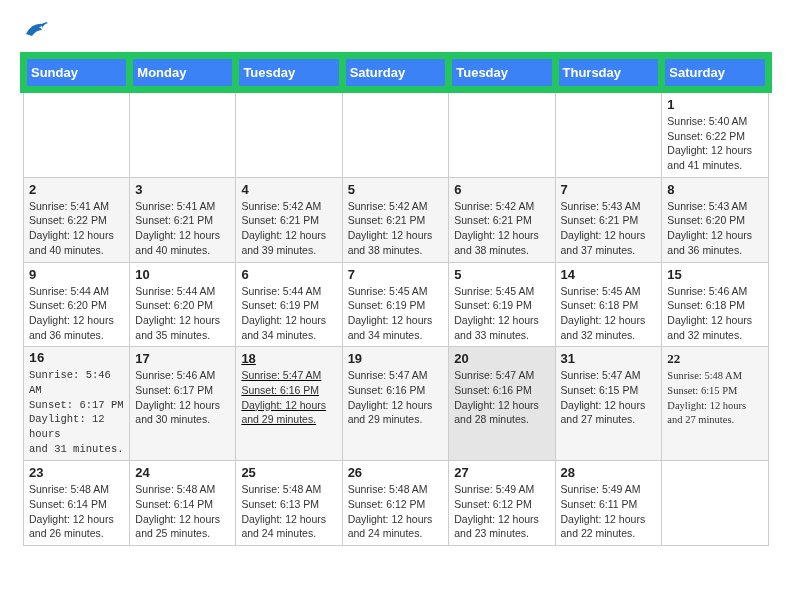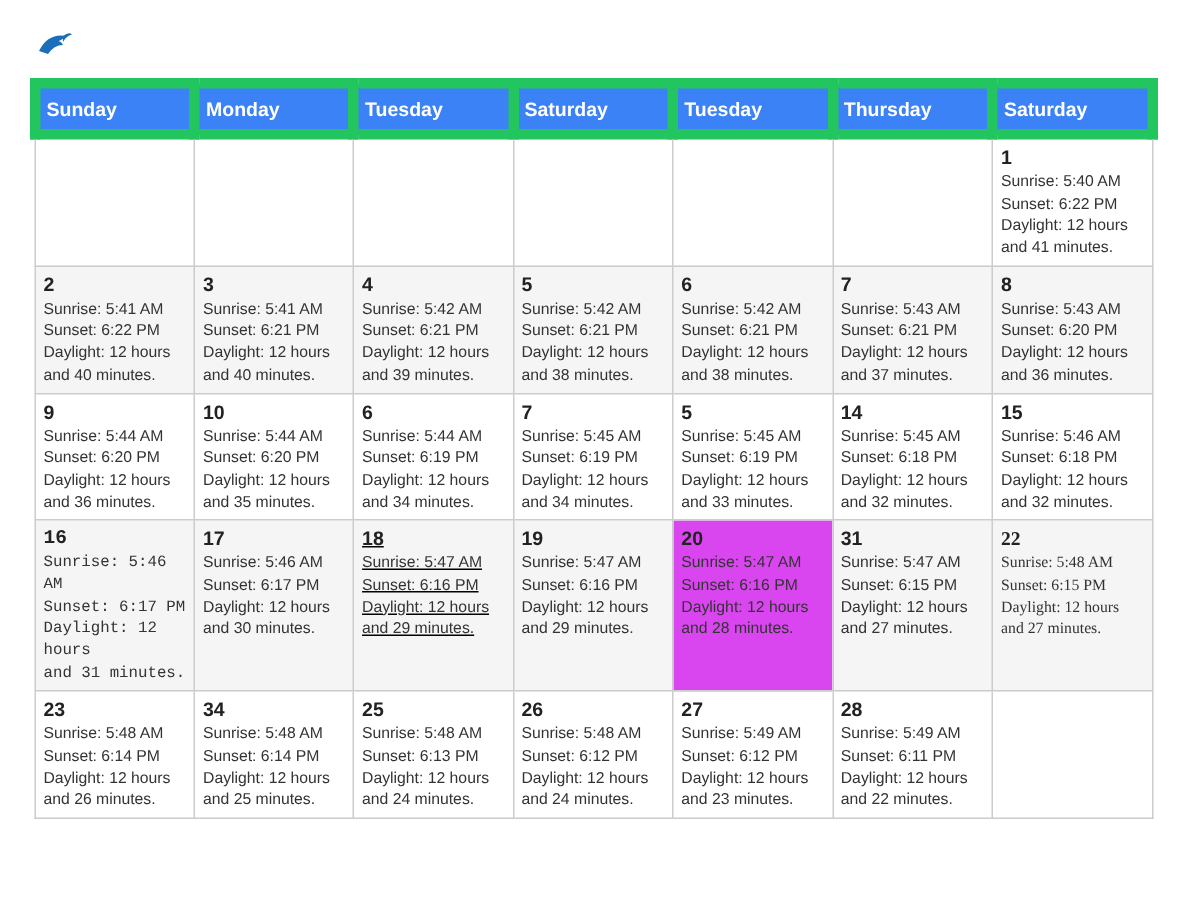--- a/index.html
+++ b/index.html
@@ -253,21 +253,21 @@
 Daylight: 12 hours
 and 29 minutes.</div>
         </td>
         <td style="background: rgb(245, 245, 245);">
           <div class="day-number">19</div>
           <div class="day-info" style="white-space: pre-line;">Sunrise: 5:47 AM
 Sunset: 6:16 PM
 Daylight: 12 hours
 and 29 minutes.</div>
         </td>
-        <td style="background: #d946ef;">
+        <td style="background: #e5e5e5;">
           <div class="day-number">20</div>
           <div class="day-info" style="white-space: pre-line;">Sunrise: 5:47 AM
 Sunset: 6:16 PM
 Daylight: 12 hours
 and 28 minutes.</div>
         </td>
         <td style="background: rgb(245, 245, 245);">
           <div class="day-number">31</div>
           <div class="day-info" style="white-space: pre-line;">Sunrise: 5:47 AM
 Sunset: 6:15 PM
@@ -284,21 +284,21 @@
       </tr>
       <tr>
         <td>
           <div class="day-number">23</div>
           <div class="day-info" style="white-space: pre-line;">Sunrise: 5:48 AM
 Sunset: 6:14 PM
 Daylight: 12 hours
 and 26 minutes.</div>
         </td>
         <td>
-          <div class="day-number">34</div>
+          <div class="day-number">24</div>
           <div class="day-info" style="white-space: pre-line;">Sunrise: 5:48 AM
 Sunset: 6:14 PM
 Daylight: 12 hours
 and 25 minutes.</div>
         </td>
         <td>
           <div class="day-number">25</div>
           <div class="day-info" style="white-space: pre-line;">Sunrise: 5:48 AM
 Sunset: 6:13 PM
 Daylight: 12 hours

